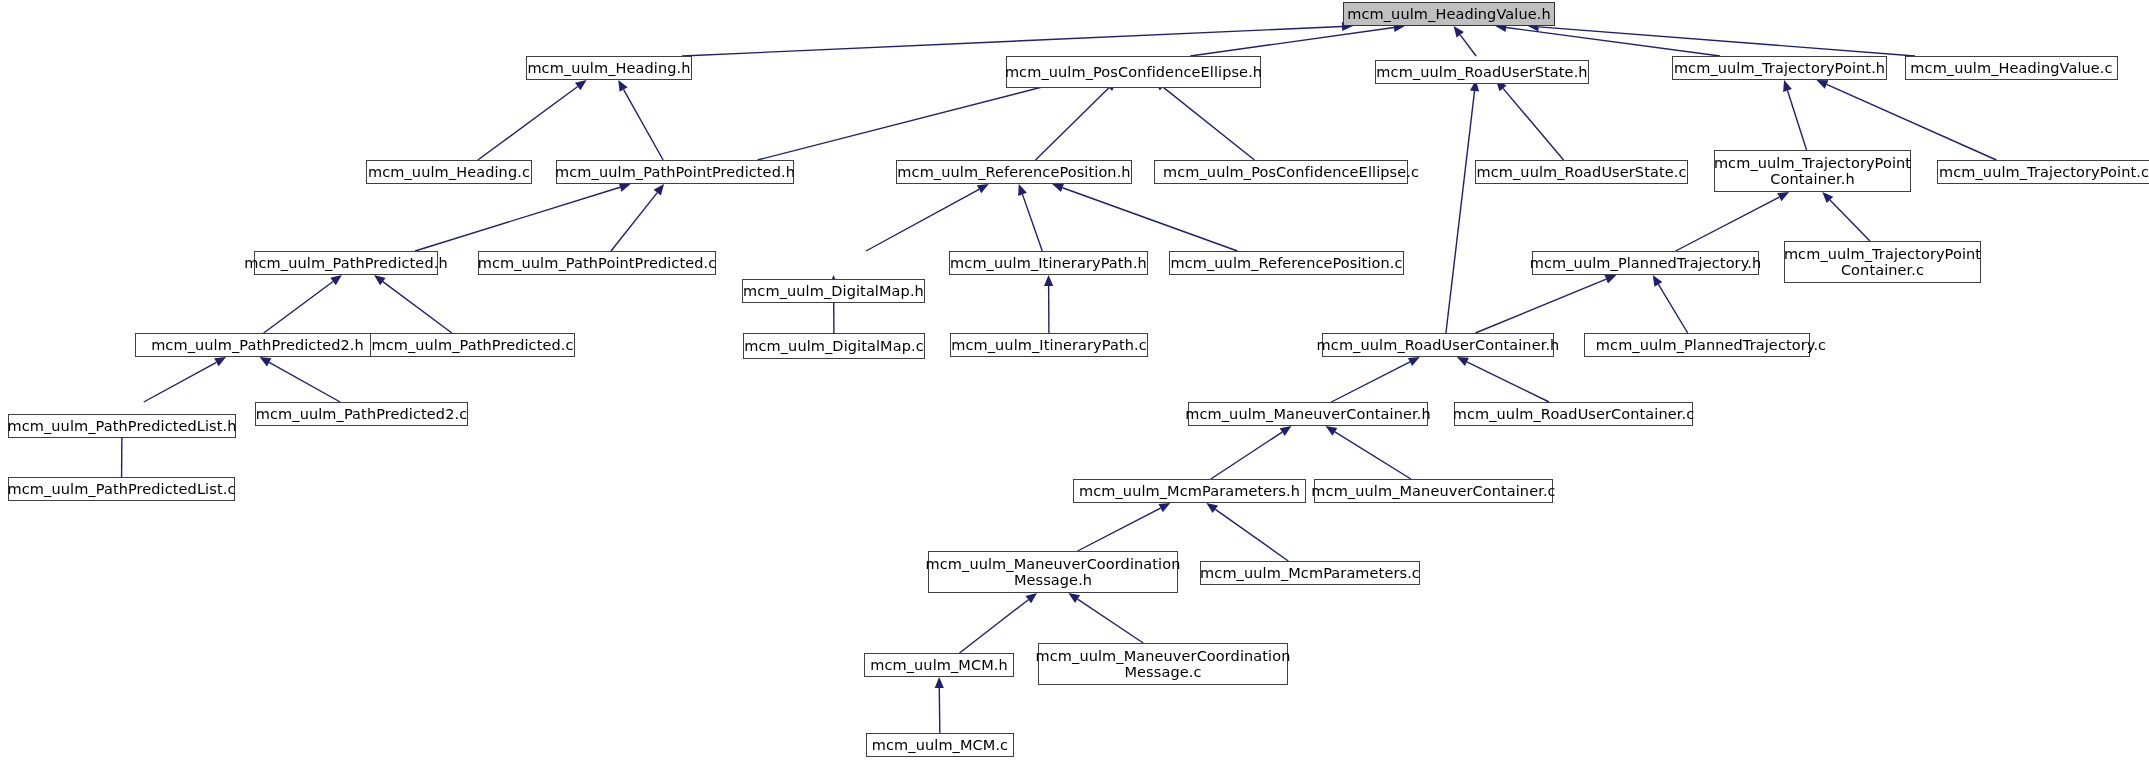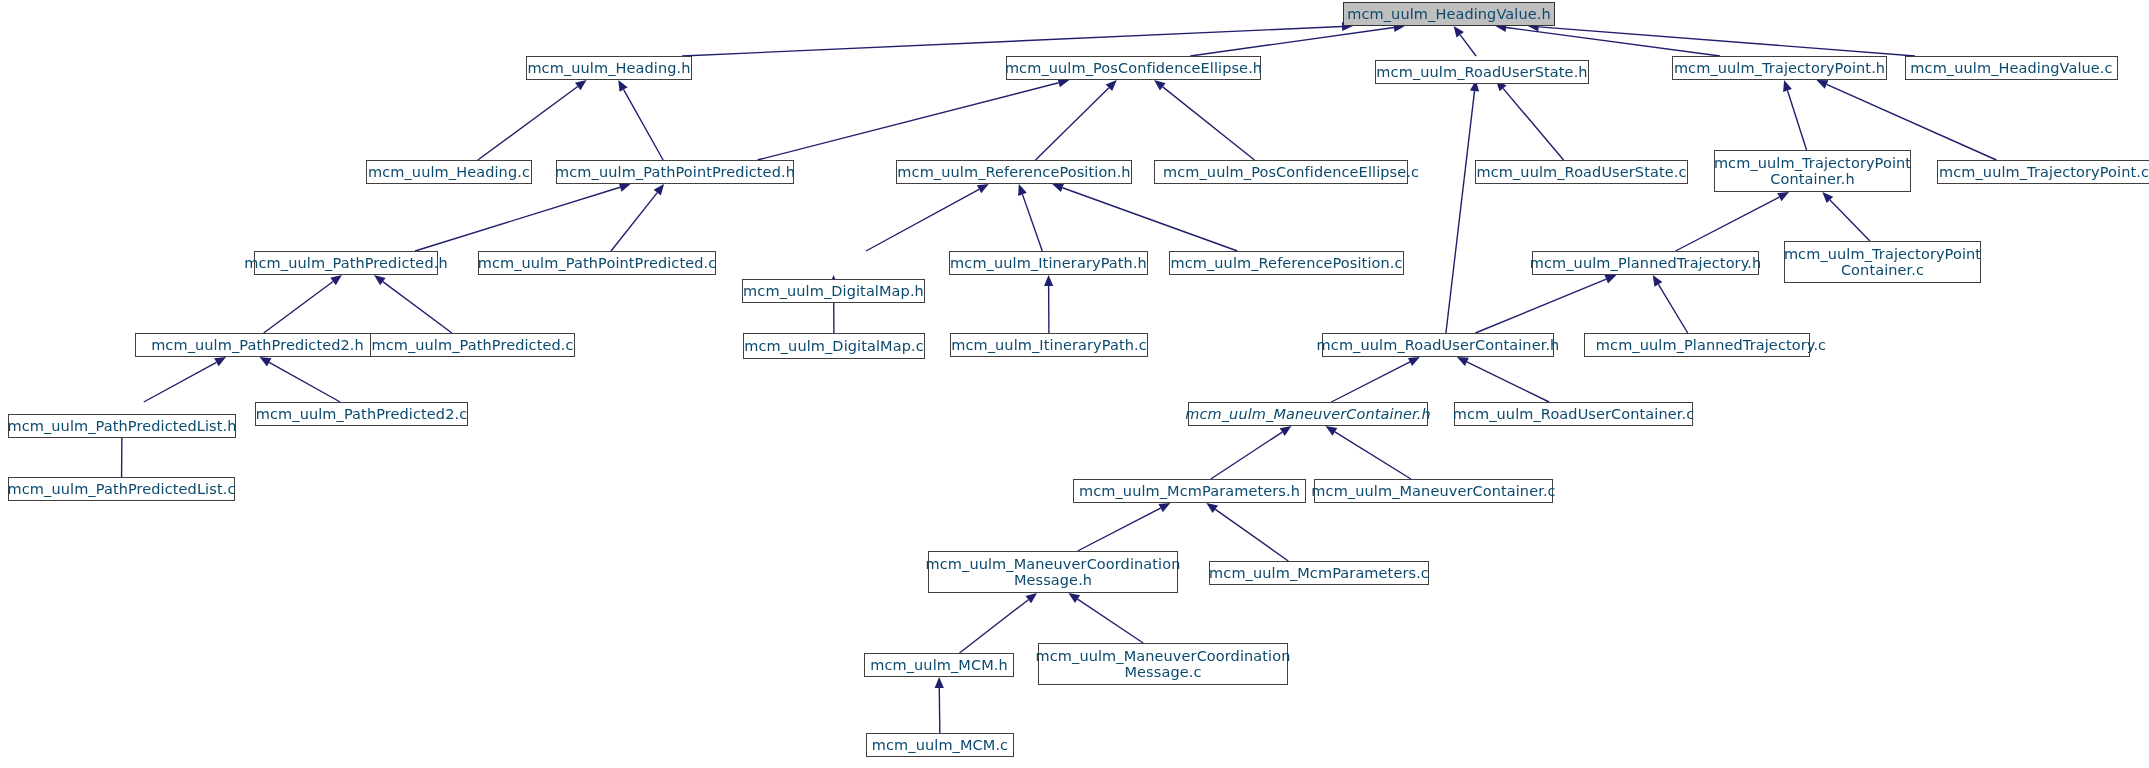--- a/index.html
+++ b/index.html
@@ -10,21 +10,21 @@
     background:#ffffff;
     font-family:"DejaVu Sans","Liberation Sans",sans-serif;
     overflow:hidden;
   }
   #edges{position:absolute;left:0;top:0;width:2149px;height:768px;}
   .node{
     position:absolute;
     box-sizing:border-box;
     border:1px solid #404040;
     background:#ffffff;
-    color:#0c4a6e;
+    color:#000000;
     display:flex;
     align-items:center;
     justify-content:center;
     text-align:center;
     font-size:14.5px;
     line-height:16px;
     letter-spacing:0.1px;
     white-space:pre;
     z-index:3;
   }
@@ -110,21 +110,21 @@
       <line x1="959.52" y1="653" x2="1028.3411982293126" y2="599.7328187079623" stroke="#1f1f6e" stroke-width="1.4"></line>
       <polygon points="1037.04,593 1031.1567405980968,603.3704994484316 1025.5256558605283,596.0951379674931" fill="#1f1f6e"></polygon>
       <line x1="1143.2" y1="643" x2="1077.5450226085284" y2="599.1129830270912" stroke="#1f1f6e" stroke-width="1.4"></line>
       <polygon points="1068.4,593 1080.1013609653119,595.288700845343 1074.9886842517449,602.9372652088394" fill="#1f1f6e"></polygon>
       <line x1="939.82" y1="733" x2="939.2735615821749" y2="687.9991891202836" stroke="#1f1f6e" stroke-width="1.4"></line>
       <polygon points="939.14,677 943.8732224870208,687.9433360950105 934.673900677329,688.0550421455567" fill="#1f1f6e"></polygon>
     </svg>
   <div id="nodes-layer">
       <div class="node root" style="left: 1343px; top: 2px; width: 212px; height: 24px;">mcm_uulm_HeadingValue.h</div>
       <div class="node" style="left: 526px; top: 56px; width: 166px; height: 24px;">mcm_uulm_Heading.h</div>
-      <div class="node" style="left: 1006px; top: 56px; width: 255px; height: 24px;">mcm_uulm_PosConfidenceEllipse.h</div>
+      <div class="node" style="left: 1006px; top: 56px; width: 255px; height: 32px;">mcm_uulm_PosConfidenceEllipse.h</div>
       <div class="node" style="left: 1375px; top: 60px; width: 214px; height: 24px;">mcm_uulm_RoadUserState.h</div>
       <div class="node" style="left: 1672px; top: 56px; width: 215px; height: 24px;">mcm_uulm_TrajectoryPoint.h</div>
       <div class="node" style="left: 1905px; top: 56px; width: 213px; height: 24px;">mcm_uulm_HeadingValue.c</div>
       <div class="node" style="left: 366px; top: 160px; width: 166px; height: 24px;">mcm_uulm_Heading.c</div>
       <div class="node" style="left: 556px; top: 160px; width: 238px; height: 24px;">mcm_uulm_PathPointPredicted.h</div>
       <div class="node" style="left: 896px; top: 160px; width: 236px; height: 24px;">mcm_uulm_ReferencePosition.h</div>
       <div class="node" style="left: 1154px; top: 160px; width: 254px; height: 24px; padding-left: 20px;">mcm_uulm_PosConfidenceEllipse.c</div>
       <div class="node" style="left: 1475px; top: 160px; width: 213px; height: 24px;">mcm_uulm_RoadUserState.c</div>
       <div class="node" style="left: 1714px; top: 150px; width: 197px; height: 42px;">mcm_uulm_TrajectoryPoint
 Container.h</div>
@@ -138,26 +138,26 @@
       <div class="node" style="left: 1784px; top: 241px; width: 197px; height: 42px;">mcm_uulm_TrajectoryPoint
 Container.c</div>
       <div class="node" style="left: 135px; top: 333px; width: 245px; height: 24px;">mcm_uulm_PathPredicted2.h</div>
       <div class="node" style="left: 370px; top: 333px; width: 205px; height: 24px;">mcm_uulm_PathPredicted.c</div>
       <div class="node" style="left: 743px; top: 333px; width: 182px; height: 26px;">mcm_uulm_DigitalMap.c</div>
       <div class="node" style="left: 950px; top: 333px; width: 198px; height: 24px;">mcm_uulm_ItineraryPath.c</div>
       <div class="node" style="left: 1322px; top: 333px; width: 232px; height: 24px;">mcm_uulm_RoadUserContainer.h</div>
       <div class="node" style="left: 1584px; top: 333px; width: 226px; height: 24px; padding-left: 28px;">mcm_uulm_PlannedTrajectory.c</div>
       <div class="node" style="left: 8px; top: 402px; width: 228px; height: 24px; margin-top: 12px;">mcm_uulm_PathPredictedList.h</div>
       <div class="node" style="left: 255px; top: 402px; width: 213px; height: 24px;">mcm_uulm_PathPredicted2.c</div>
-      <div class="node" style="left: 1188px; top: 402px; width: 240px; height: 24px; font-style: italic;">mcm_uulm_ManeuverContainer.h</div>
+      <div class="node" style="left: 1188px; top: 402px; width: 240px; height: 24px;">mcm_uulm_ManeuverContainer.h</div>
       <div class="node" style="left: 1454px; top: 402px; width: 239px; height: 24px;">mcm_uulm_RoadUserContainer.c</div>
       <div class="node" style="left: 8px; top: 477px; width: 227px; height: 24px;">mcm_uulm_PathPredictedList.c</div>
       <div class="node" style="left: 1073px; top: 479px; width: 233px; height: 24px;">mcm_uulm_McmParameters.h</div>
       <div class="node" style="left: 1314px; top: 479px; width: 239px; height: 24px;">mcm_uulm_ManeuverContainer.c</div>
       <div class="node" style="left: 928px; top: 551px; width: 250px; height: 42px;">mcm_uulm_ManeuverCoordination
 Message.h</div>
-      <div class="node" style="left: 1200px; top: 561px; width: 220px; height: 24px; margin-left: 9px;">mcm_uulm_McmParameters.c</div>
+      <div class="node" style="left: 1200px; top: 561px; width: 220px; height: 24px;">mcm_uulm_McmParameters.c</div>
       <div class="node" style="left: 864px; top: 653px; width: 150px; height: 24px;">mcm_uulm_MCM.h</div>
       <div class="node" style="left: 1038px; top: 643px; width: 250px; height: 42px;">mcm_uulm_ManeuverCoordination
 Message.c</div>
       <div class="node" style="left: 866px; top: 733px; width: 148px; height: 24px;">mcm_uulm_MCM.c</div>
     </div>
 </div>
 
 </body></html>

